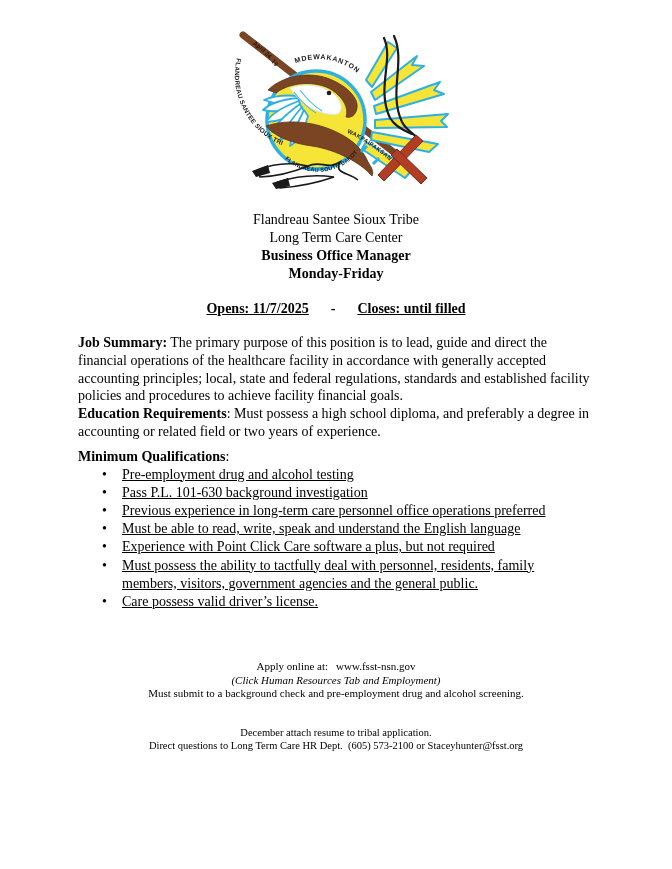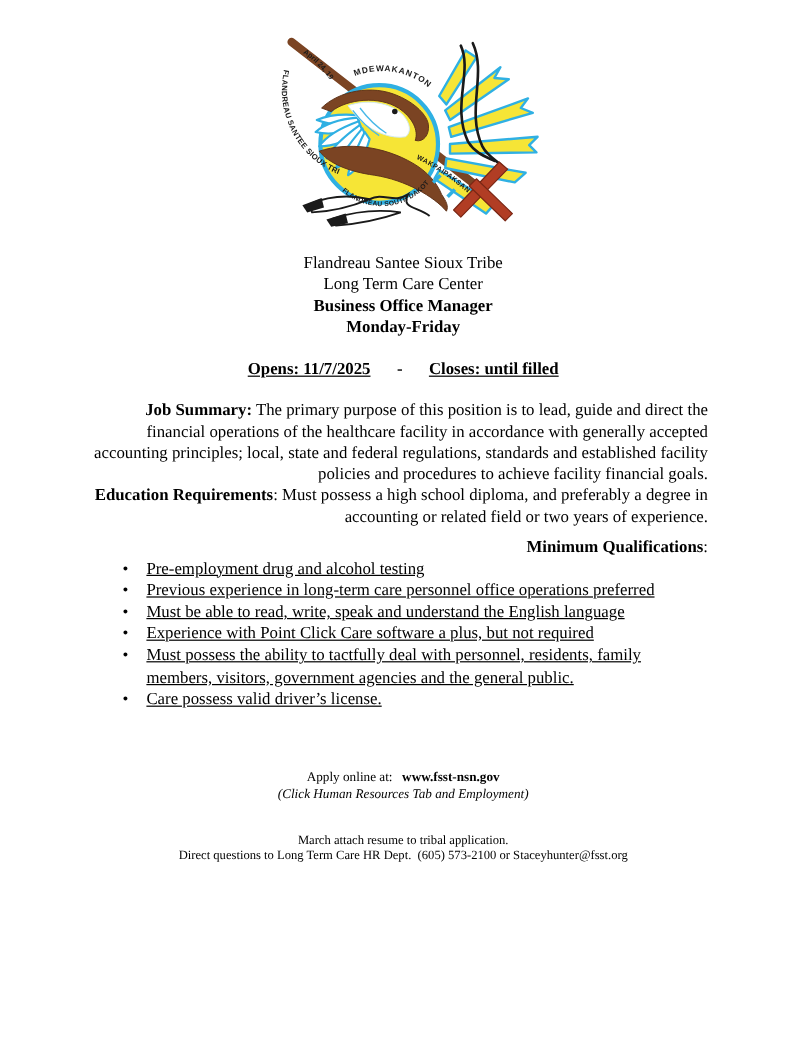--- a/index.html
+++ b/index.html
@@ -17,37 +17,37 @@
   .seal-text { font-family: "Liberation Sans", sans-serif; font-weight: bold; fill: #1a1a1a; }
 
   
   .title-block { text-align: center; margin-top: 9px; font-size: 14px; line-height: 18px; }
   .title-block .bold { font-weight: bold; text-align: center; }
   .opens-line { text-align: center; margin-top: 17px; font-size: 14px; font-weight: bold; line-height: 18px; text-decoration: underline; }
   .opens-line .dash { display: inline-block; margin: 0 22px; }
 
   
   .doc-body { padding: 0 82px 0 78px; font-size: 14px; line-height: 17.8px; }
-  .para { margin: 0; text-align: right; }
+  .para { margin: 0; }
   .job-summary  { margin-top: 16px; }
   .education    { }
   .minqual-head { margin-top: 7px; }
   b.lead { font-weight: bold; }
 
   ul.quals { margin: 0; padding: 0 0 0 22px; list-style: none; text-decoration: underline; }
   ul.quals li { position: relative; padding-left: 22px; line-height: 18.2px; }
   ul.quals li::before {
     content: "\2022";
     position: absolute; left: 2px; top: 0;
     font-size: 14px;
   }
 
   
   .apply-block { text-align: center; margin-top: 49px; font-size: 11px; line-height: 13.5px; }
-  .apply-block .url { font-weight: bold; margin-left: 8px; }
+  .apply-block .url { font-weight: normal; margin-left: 8px; }
   .apply-block .italic { font-style: italic; }
   .footer-block { text-align: center; margin-top: 25px; font-size: 10.5px; line-height: 13px; }
 </style>
 </head>
 <body>
 
 <div class="page">
 
   <div class="logo-wrap">
     <svg width="240" height="172" viewBox="0 0 240 172" xmlns="http://www.w3.org/2000/svg" aria-hidden="true">
@@ -153,33 +153,35 @@
     <p class="para education">
       <b class="lead">Education Requirements</b><span>: Must possess a high school diploma, and preferably a degree in accounting or related field or two years of experience.</span>
     </p>
 
     <p class="para minqual-head">
       <b class="lead">Minimum Qualifications</b><span>:</span>
     </p>
 
     <ul class="quals">
       <li>Pre-employment drug and alcohol testing</li>
+      <li>Pass P.L. 101-630 background investigation</li>
       <li>Previous experience in long-term care personnel office operations preferred</li>
       <li>Must be able to read, write, speak and understand the English language</li>
       <li>Experience with Point Click Care software a plus, but not required</li>
       <li>Must possess the ability to tactfully deal with personnel, residents, family members, visitors, government agencies and the general public.</li>
       <li>Care possess valid driver’s license.</li>
     </ul>
   </div>
 
   <div class="apply-block">
     <div>
       <span>Apply online at:</span><span class="url">www.fsst-nsn.gov</span>
     </div>
     <div class="italic">(Click Human Resources Tab and Employment)</div>
+    <div>Must submit to a background check and pre-employment drug and alcohol screening.</div>
   </div>
 
   <div class="footer-block">
-    <div>March attach resume to tribal application.</div>
+    <div>December attach resume to tribal application.</div>
     <div>Direct questions to Long Term Care HR Dept.&nbsp; (605) 573-2100 or Staceyhunter@fsst.org</div>
   </div>
 
 </div>
 
 </body></html>

